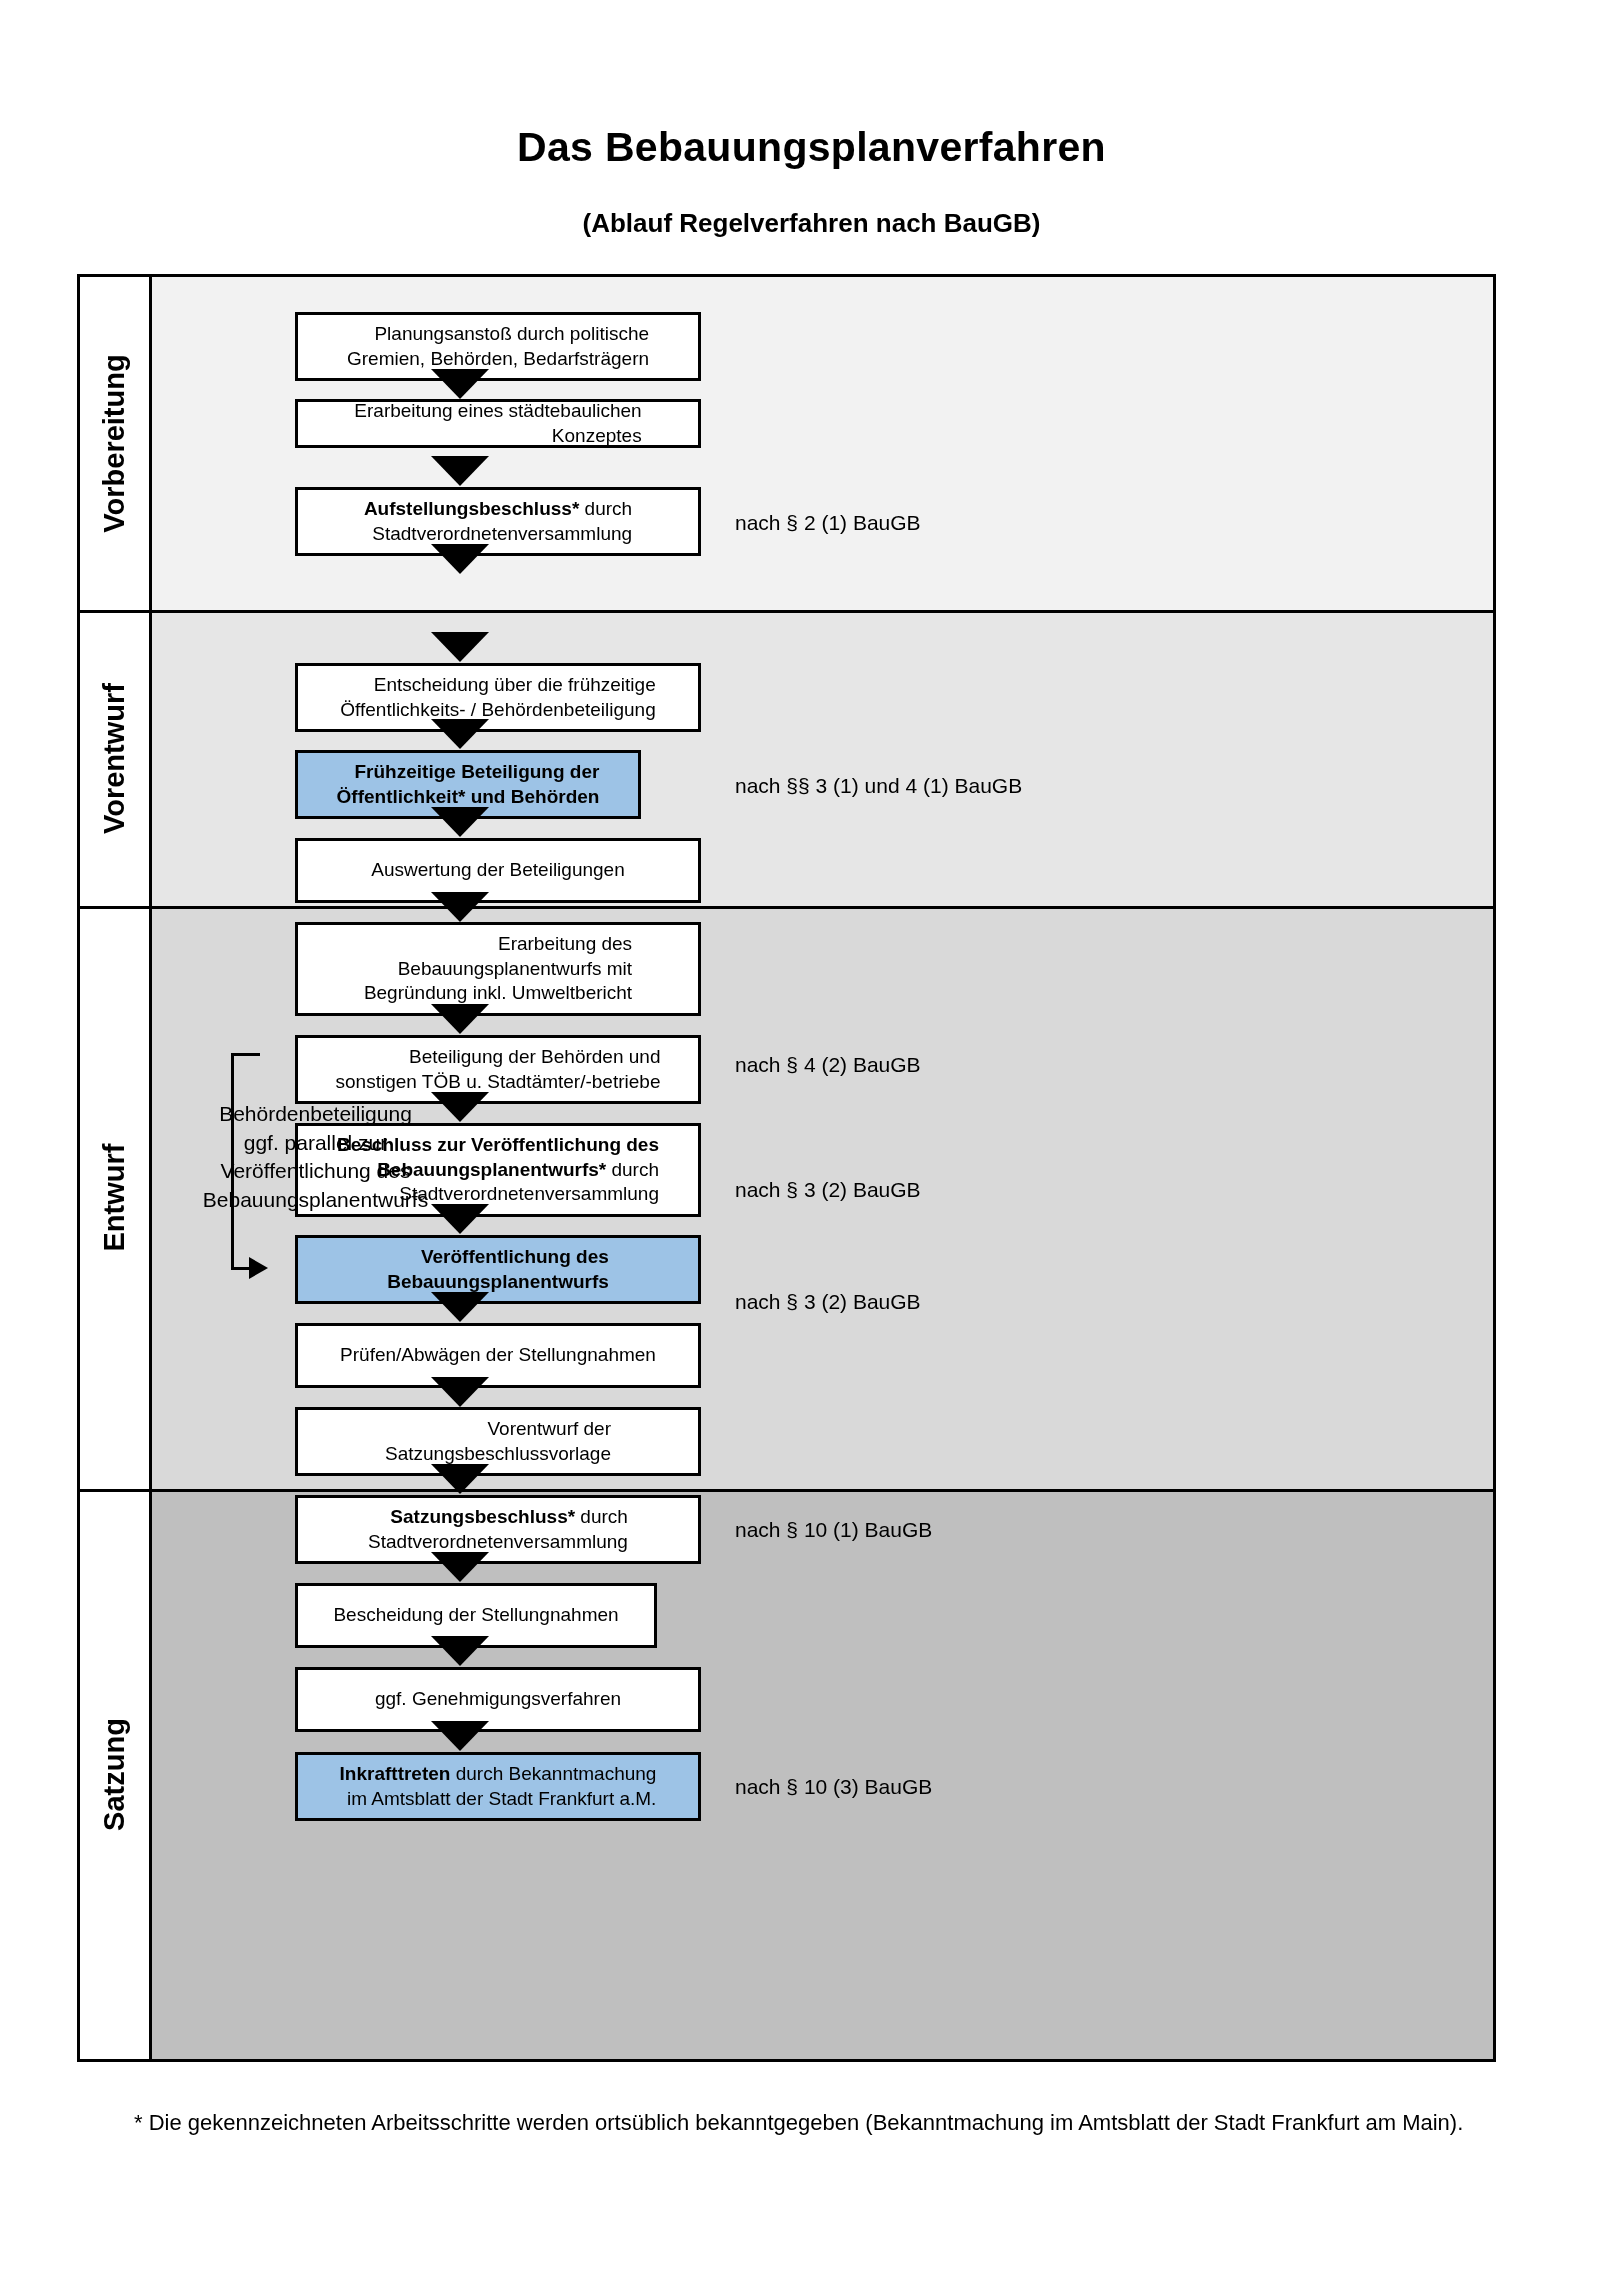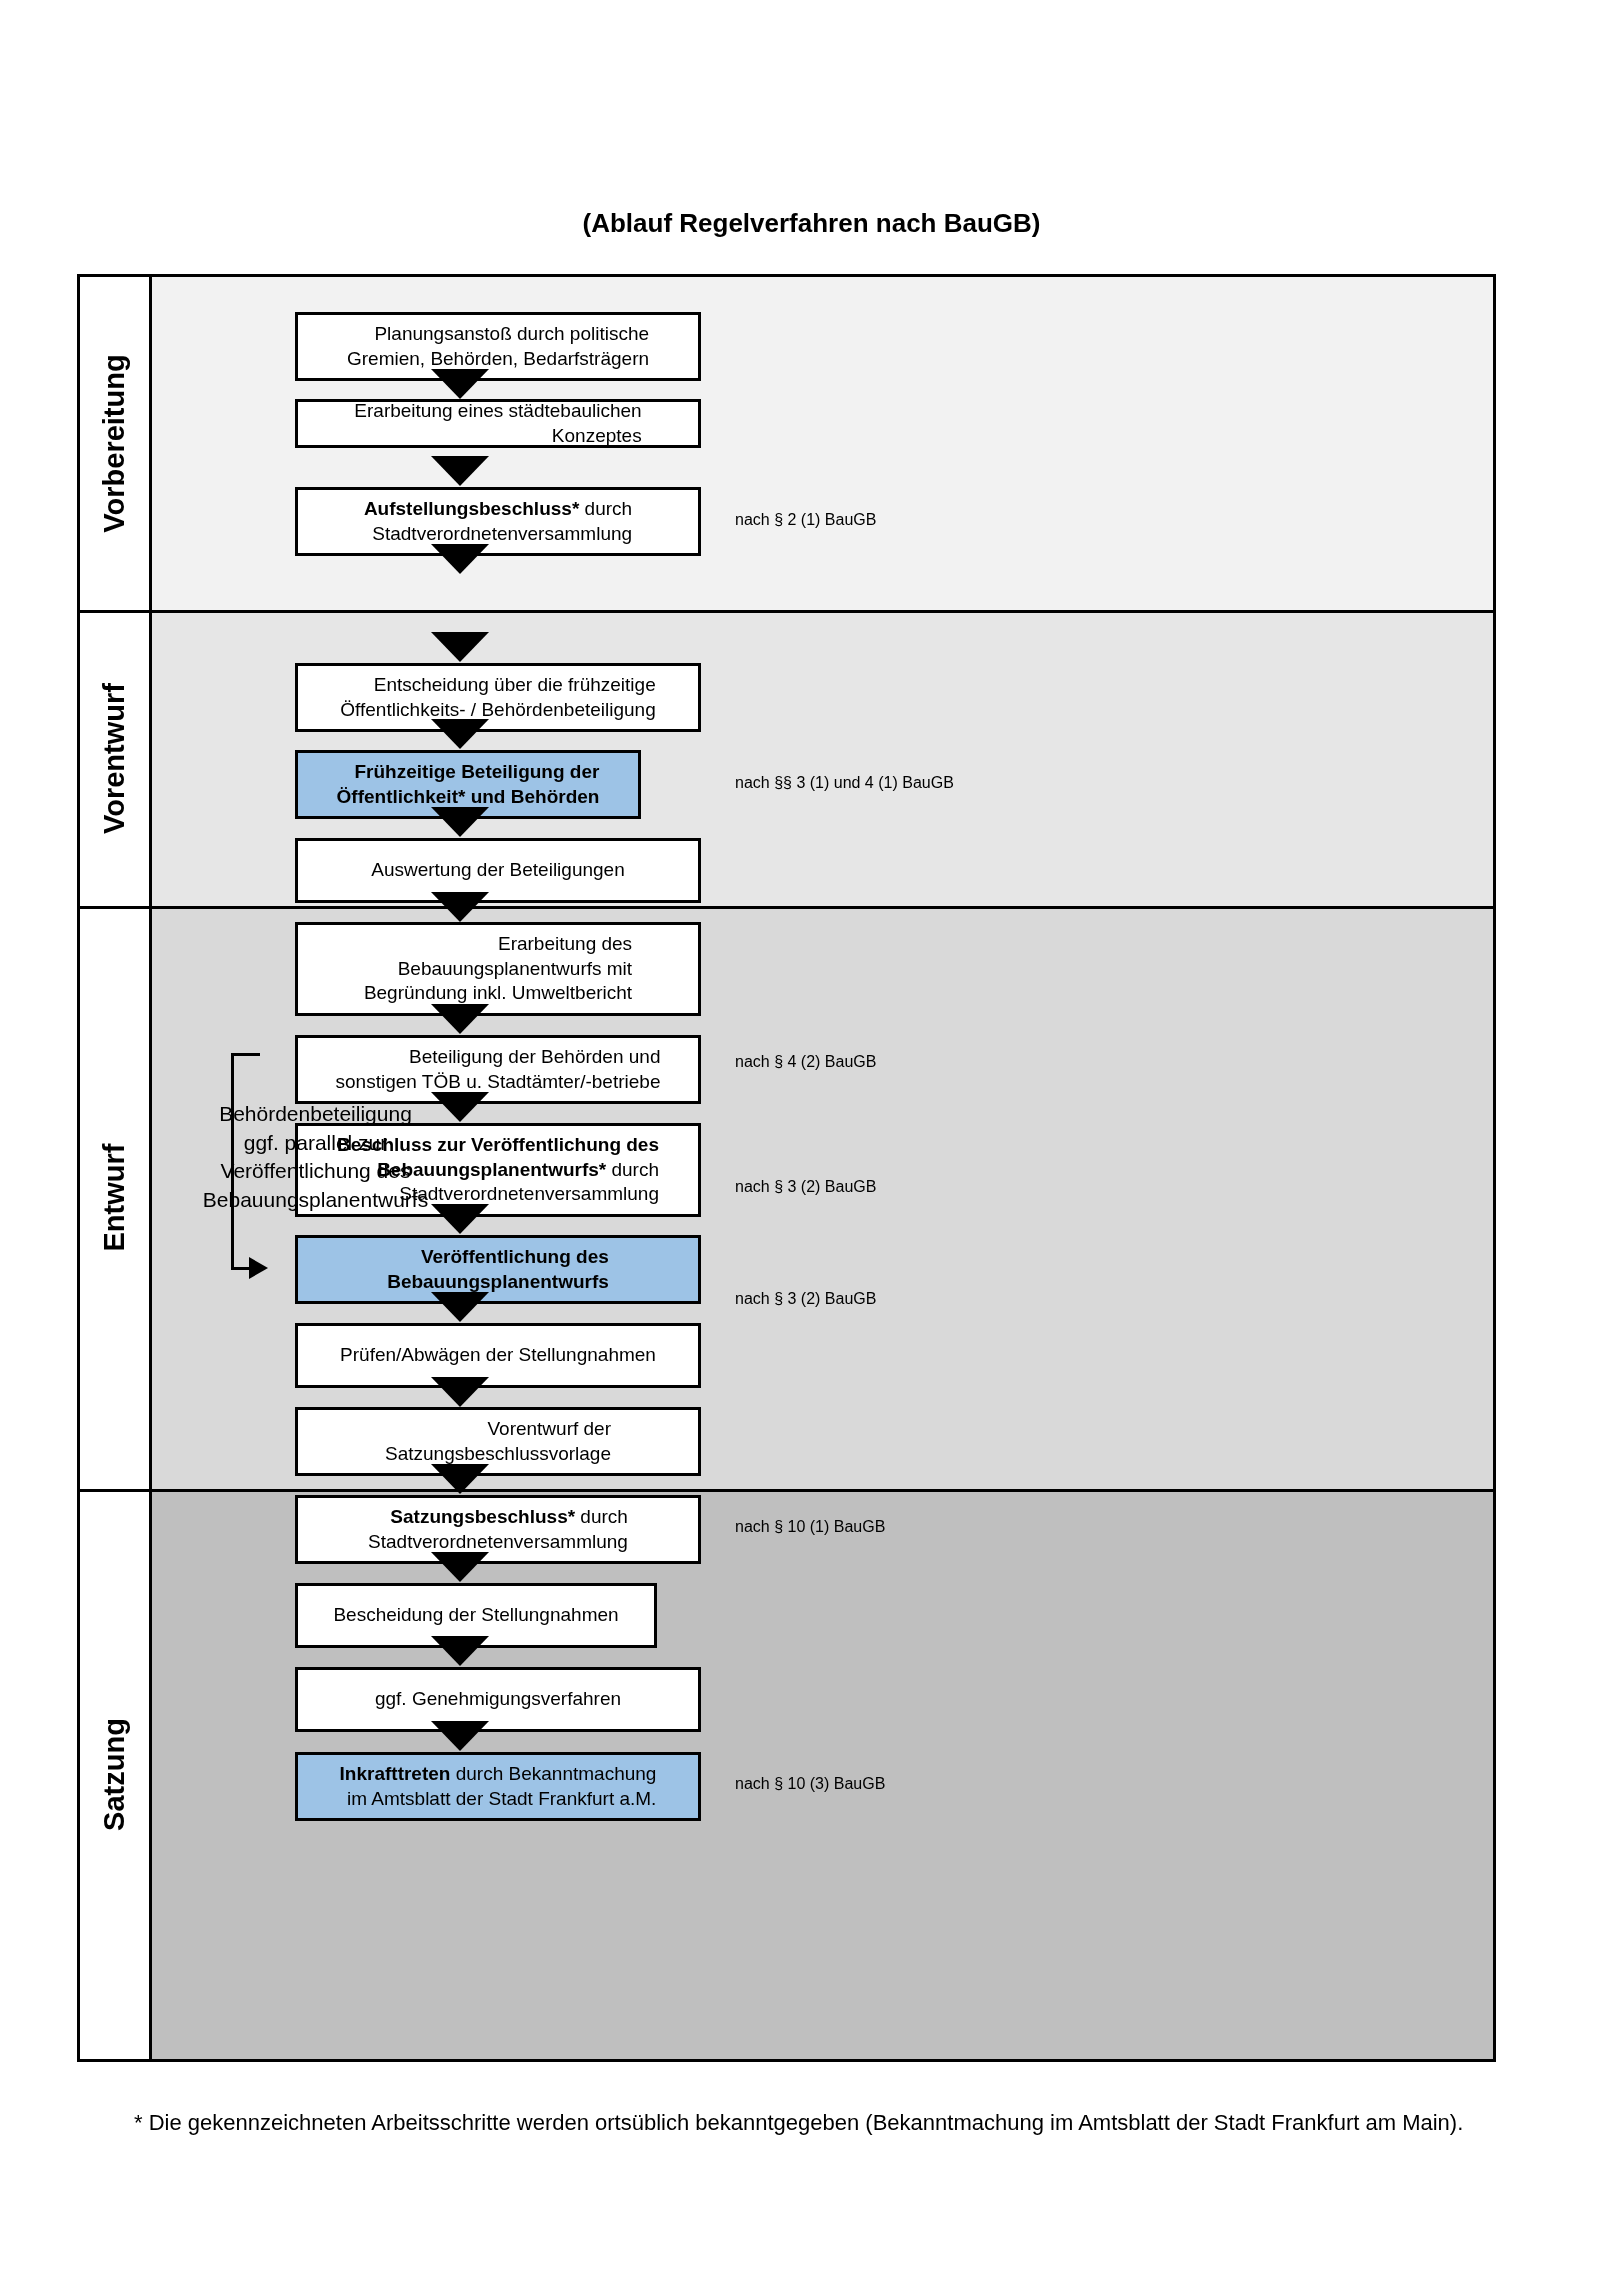--- a/index.html
+++ b/index.html
@@ -83,21 +83,21 @@
     width:0;height:0;
     border-left:29px solid transparent;
     border-right:29px solid transparent;
     border-top:30px solid #000;
     z-index:5;
   }
 
   
   .ref{
     position:absolute;
-    font-size:16px;
+    font-size:21px;
     white-space:nowrap;
   }
 
   
   #entwurf-note{
     position:absolute;
     font-size:21px;line-height:1.36;
     text-align:center;
     width:281px;
   }
@@ -116,20 +116,21 @@
     position:absolute;
     left:134px;top:2106px;width:1375px;
     font-size:22px;line-height:1.55;
   }
 </style>
 </head>
 <body>
 
 <div class="page">
 
+  <div id="main-title">Das Bebauungsplanverfahren</div>
   <div id="sub-title">(Ablauf Regelverfahren nach BauGB)</div>
 
   <div id="chart-frame">
 
     <div class="band" style="top:0;height:333px;background:#F2F2F2;"></div>
     <div class="band" style="top:333px;height:296px;background:#E6E6E6;"></div>
     <div class="band" style="top:629px;height:583px;background:#D9D9D9;"></div>
     <div class="band" style="top:1212px;height:570px;background:#BFBFBF;"></div>
 
     <div id="label-gutter-divider"></div>

